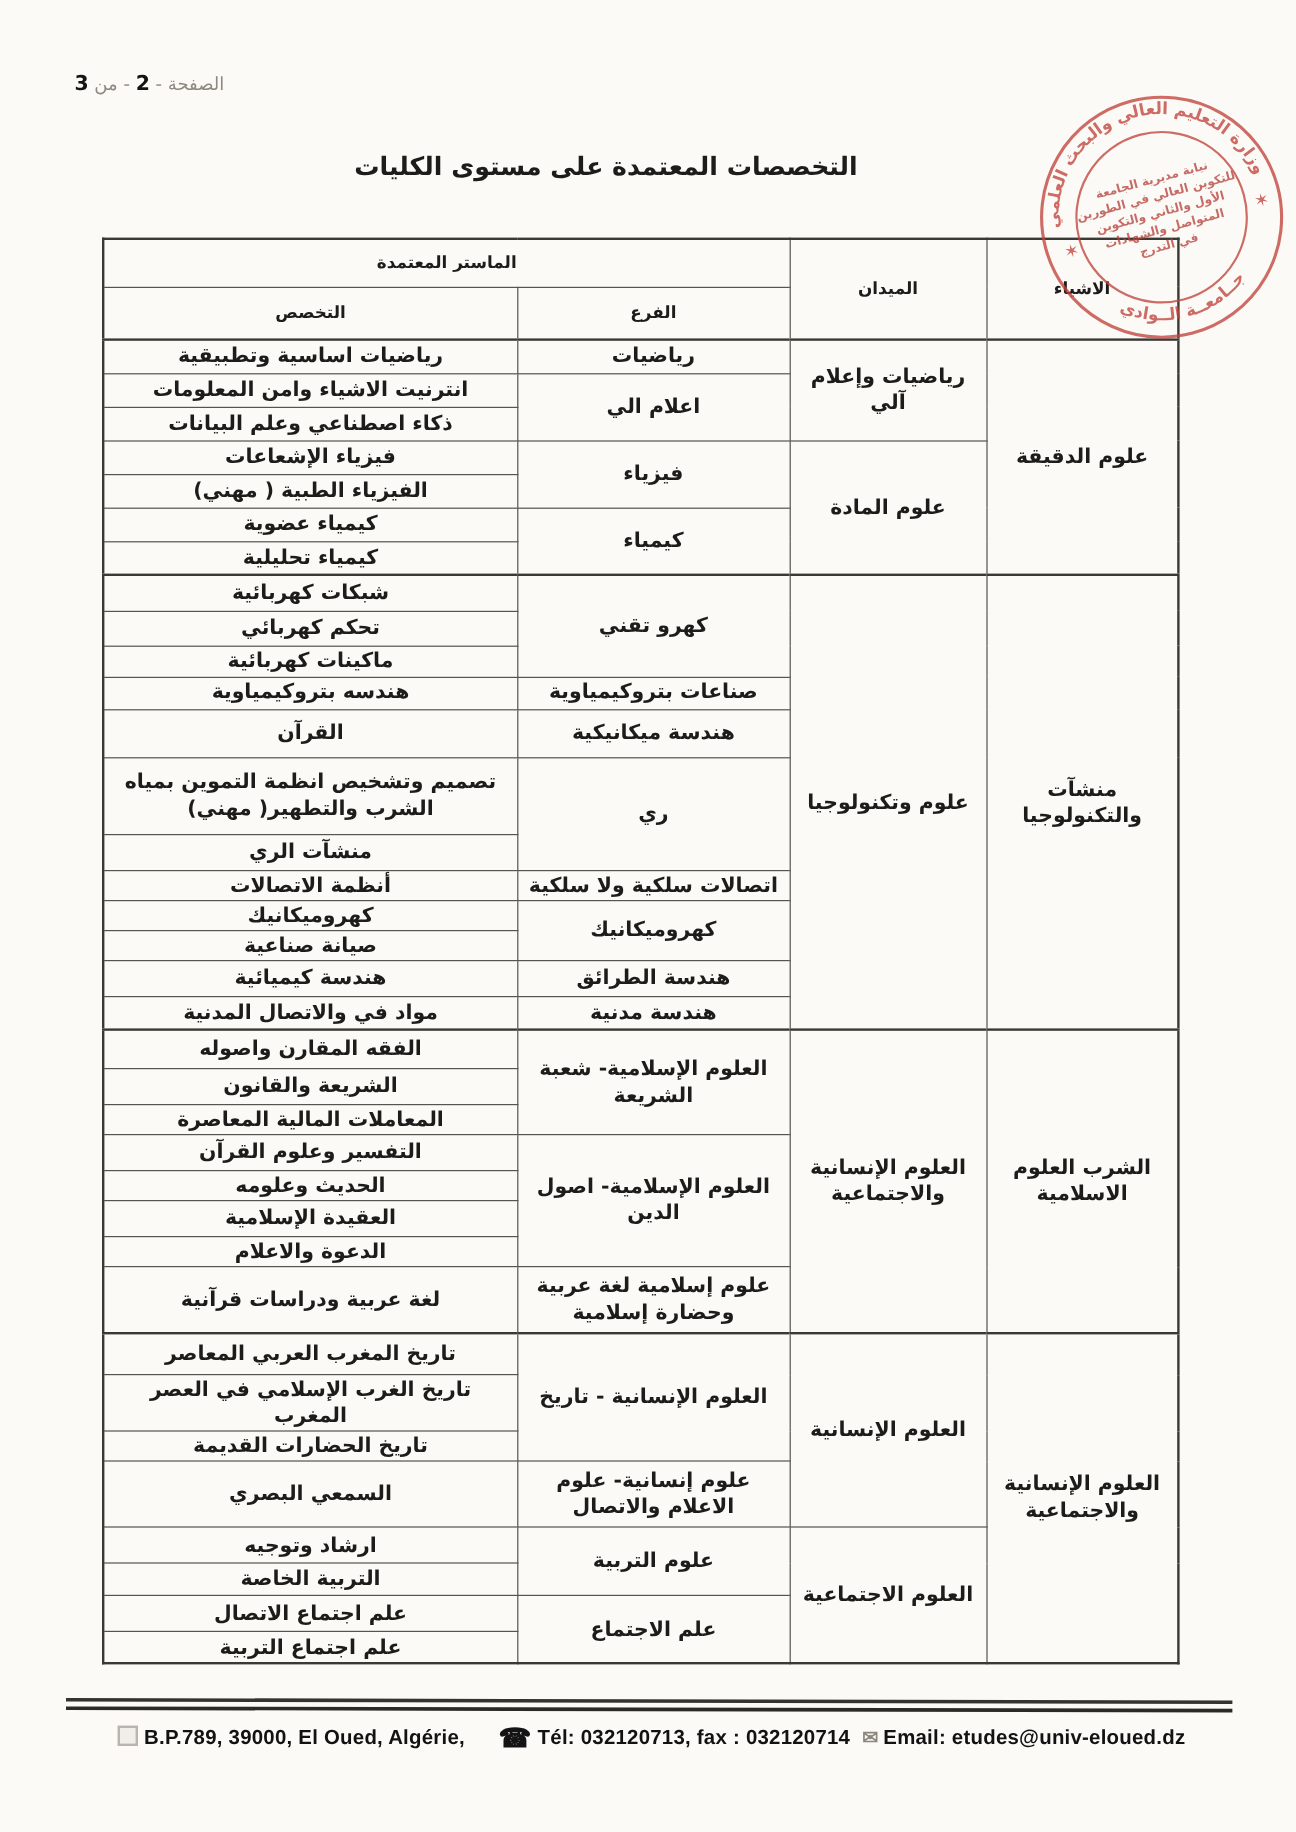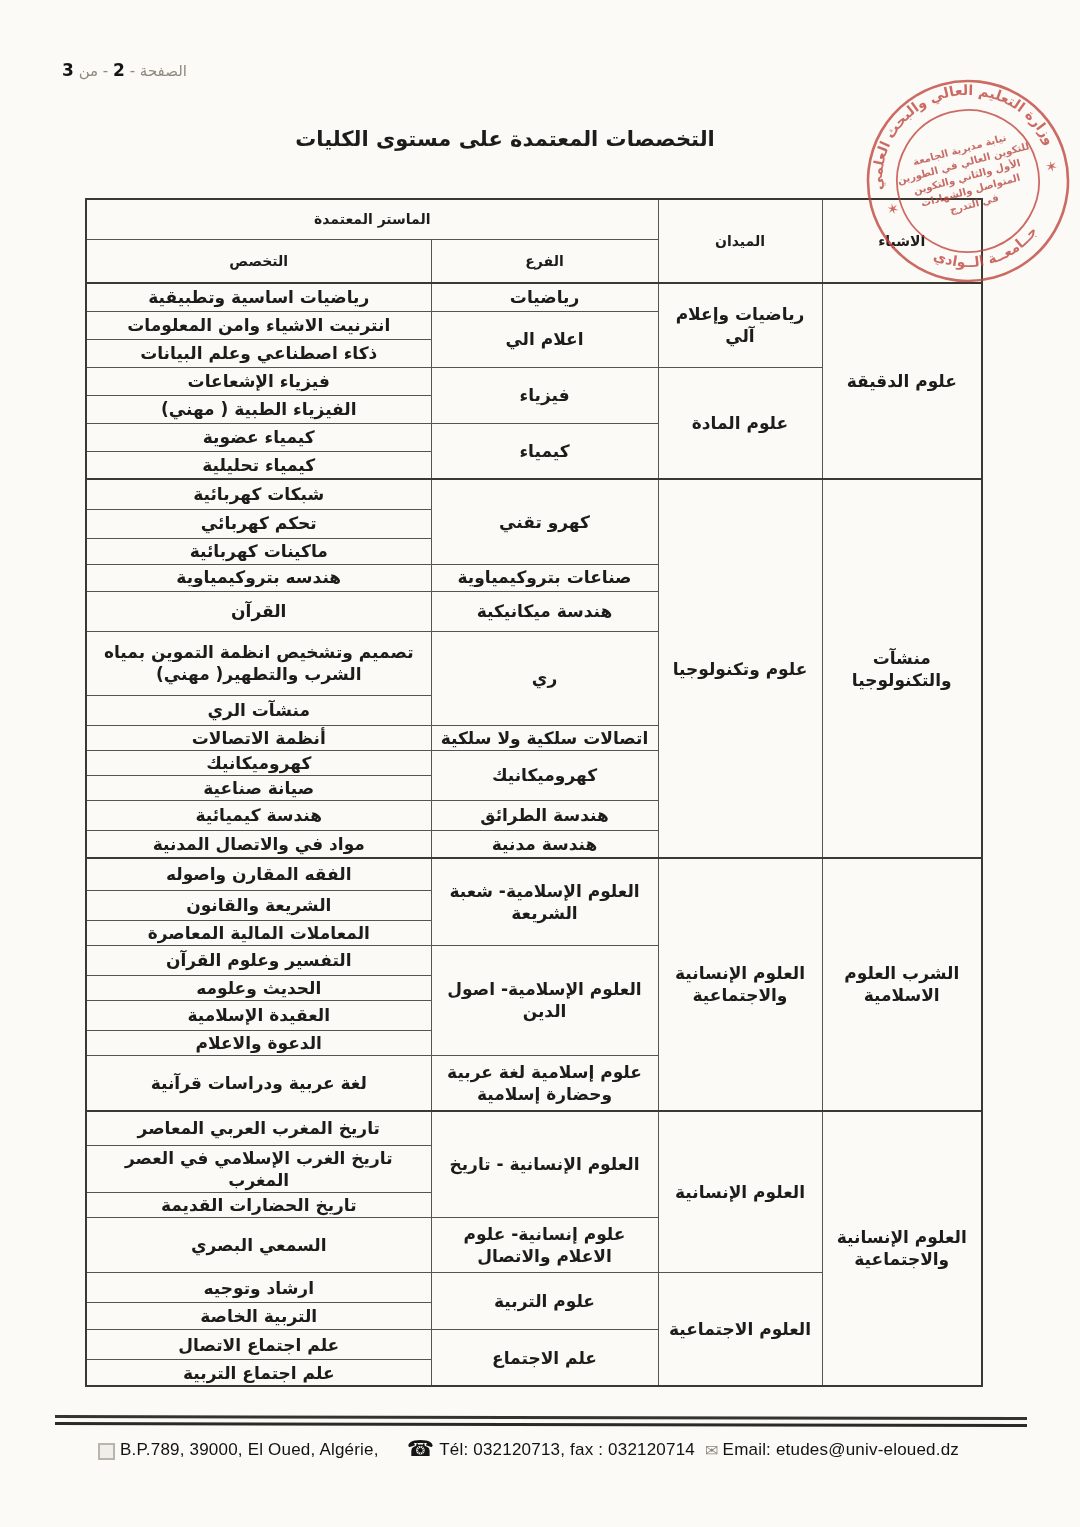--- a/index.html
+++ b/index.html
@@ -24,22 +24,22 @@
   .maintable tr.sec > td{border-top:2px solid #3a3a35;}
   .maintable td.hdr{font-size:14px;}
   .stamp{position:absolute;left:856px;top:66px;pointer-events:none;}
   .footer-divider{
     position:absolute;left:55px;top:1416px;width:972px;height:4px;
     border-top:3px solid #35332f;border-bottom:3px solid #2b2a27;
     transform:rotate(.12deg);
   }
   .footer-bar{
     position:absolute;left:98px;top:1438px;width:915px;
-    display:flex;align-items:flex-end;direction:ltr;
-    font-family:"Liberation Sans",sans-serif;font-weight:normal;font-size:17px;
+    display:flex;align-items:flex-start;direction:ltr;
+    font-family:"Liberation Sans",sans-serif;font-weight:bold;font-size:17px;
     color:#121212;letter-spacing:.2px;white-space:nowrap;
   }
   .square-icon{display:inline-block;width:13px;height:13px;background:#f0eee8;
     border:2px solid #b9b5ac;margin-right:5px;flex:none;}
   .phone-icon{font-size:22px;line-height:1;margin:0 5px 0 28px;color:#141414;flex:none;}
   .email-icon{font-size:16px;color:#8d887e;margin:0 4px 0 10px;flex:none;}
 </style>
 </head>
 <body>
 

